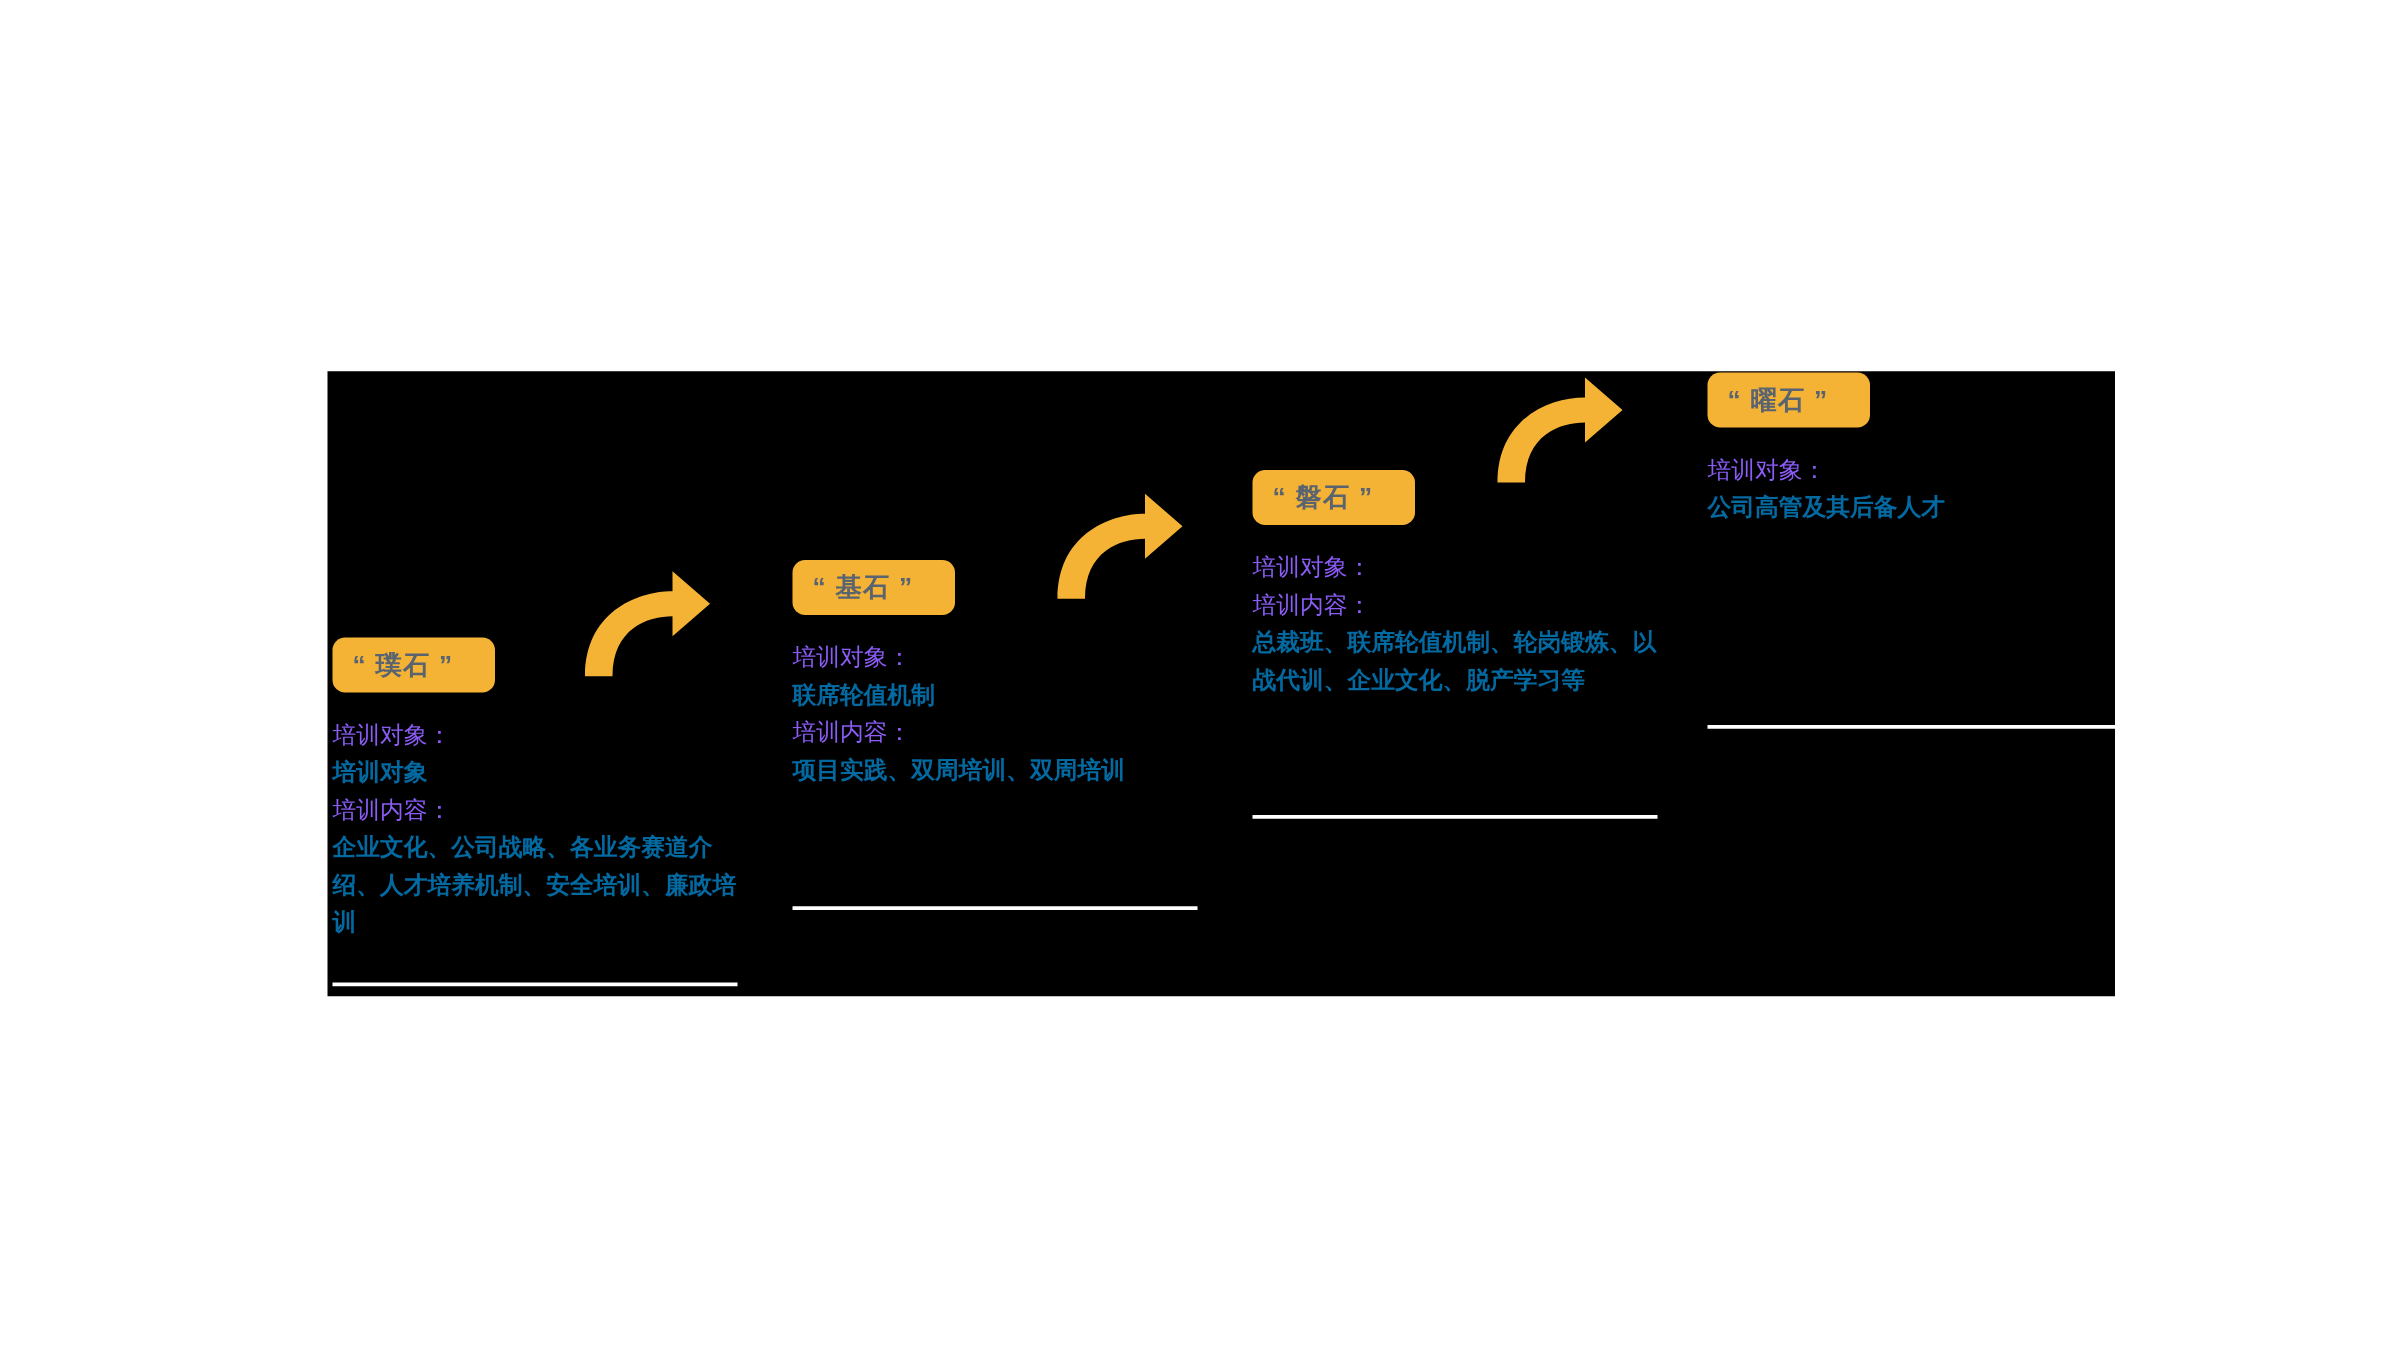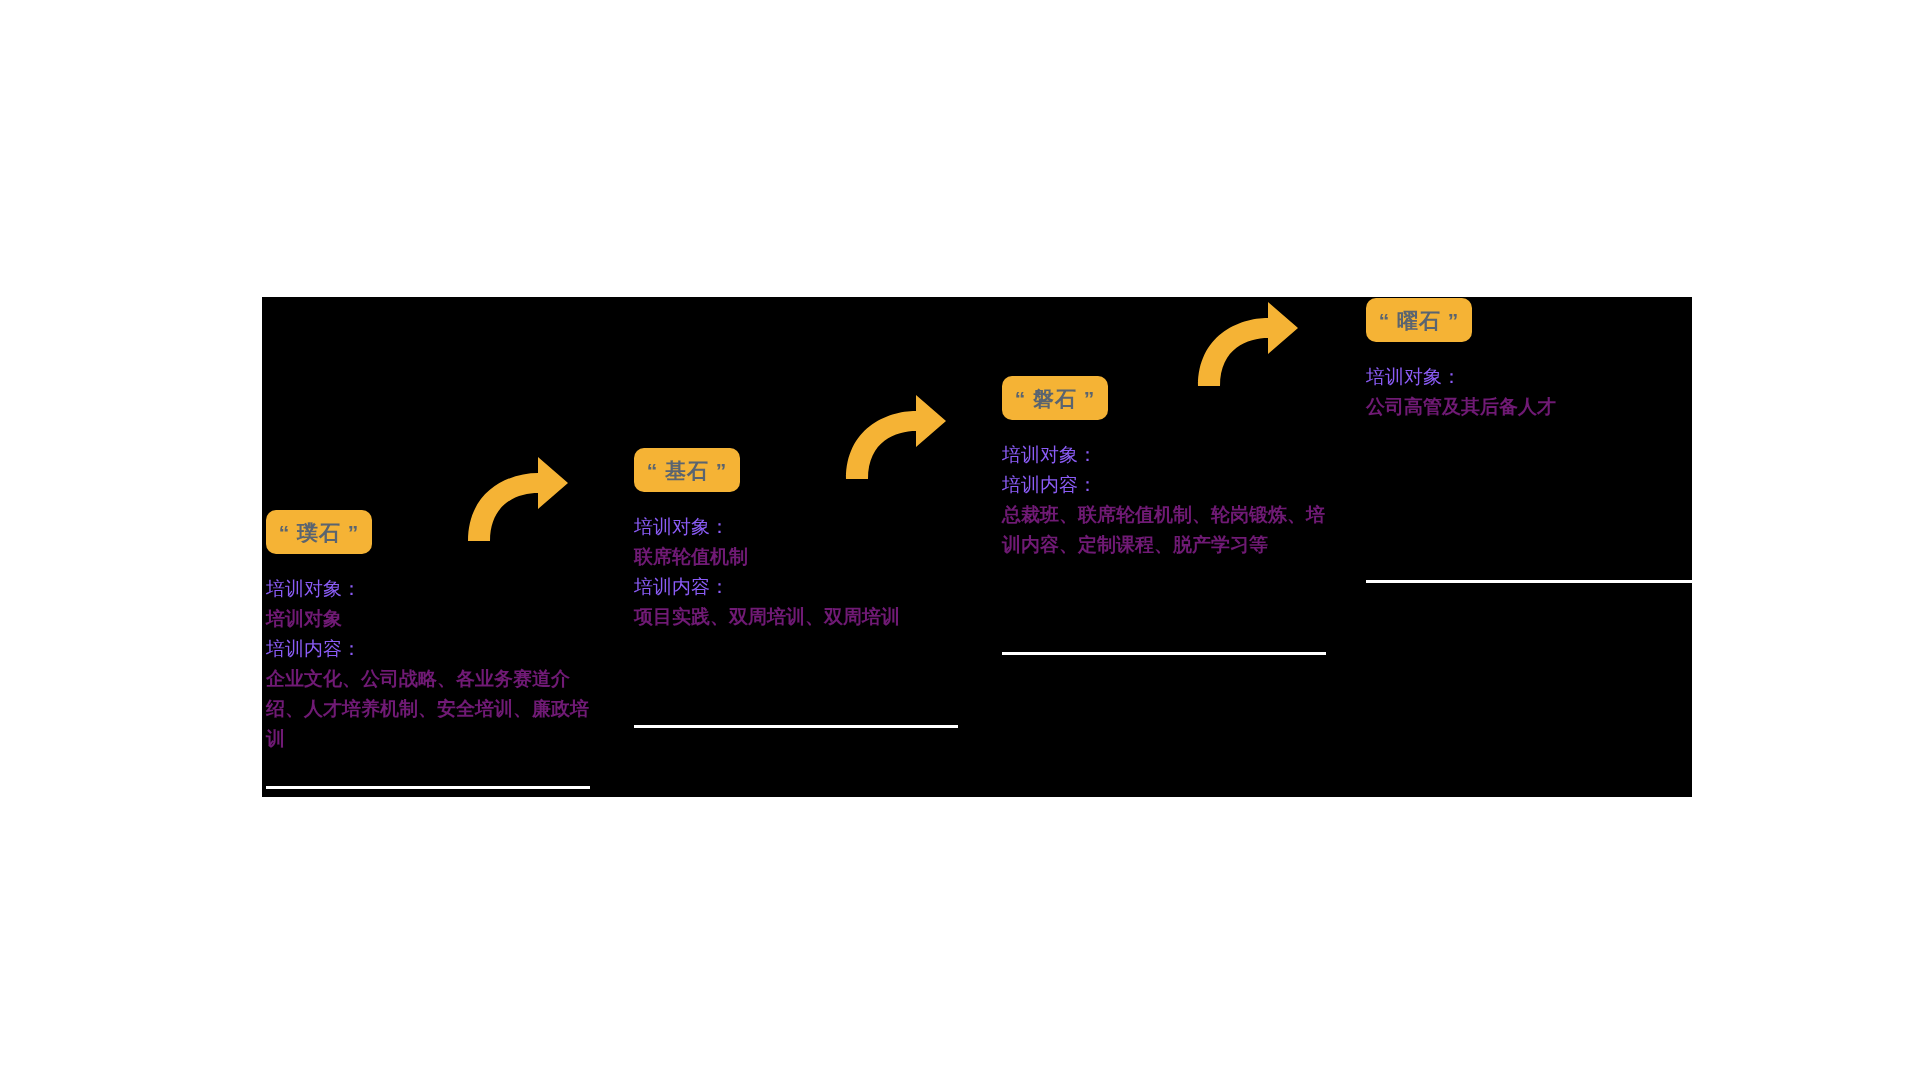--- a/index.html
+++ b/index.html
@@ -24,24 +24,24 @@
 
   
   .column {
     position: absolute;
     box-sizing: border-box;
   }
 
   .badge {
     display: inline-flex;
     align-items: center;
-    justify-content: center;
+    justify-content: flex-start;
     background: #F5B335;
     border-radius: 10px;
-    padding: 0 4px;
+    padding: 0 16px;
     height: 44px;
     min-width: 98px;
     white-space: nowrap;
   }
   .badge-text {
     color: #5A6470;
     font-size: 21px;
     font-weight: 700;
     letter-spacing: 1px;
     line-height: 1;
@@ -53,21 +53,21 @@
   }
 
   .label-line {
     color: #8b5cf6;
     font-size: 19px;
     line-height: 30px;
     font-weight: 400;
     white-space: nowrap;
   }
   .value-line {
-    color: #701a75;
+    color: #0369a1;
     font-size: 19px;
     line-height: 30px;
     font-weight: 700;
     word-break: break-all;
   }
 
   .rule {
     position: absolute;
     height: 3px;
     background: #ffffff;
@@ -129,21 +129,21 @@
   </div>
   <div class="rule" style="left:634px; top:725px; width:324px;"></div>
 
   <div class="column" style="left:1002px; top:376px; width:326px;">
     <div class="badge">
       <span class="badge-text">“ 磐石 ”</span>
     </div>
     <div class="body-block">
       <div class="label-line">培训对象：</div>
       <div class="label-line">培训内容：</div>
-      <div class="value-line">总裁班、联席轮值机制、轮岗锻炼、培训内容、定制课程、脱产学习等</div>
+      <div class="value-line">总裁班、联席轮值机制、轮岗锻炼、以战代训、企业文化、脱产学习等</div>
     </div>
   </div>
   <div class="rule" style="left:1002px; top:652px; width:324px;"></div>
 
   <div class="column" style="left:1366px; top:298px; width:326px;">
     <div class="badge">
       <span class="badge-text">“ 曜石 ”</span>
     </div>
     <div class="body-block">
       <div class="label-line">培训对象：</div>

